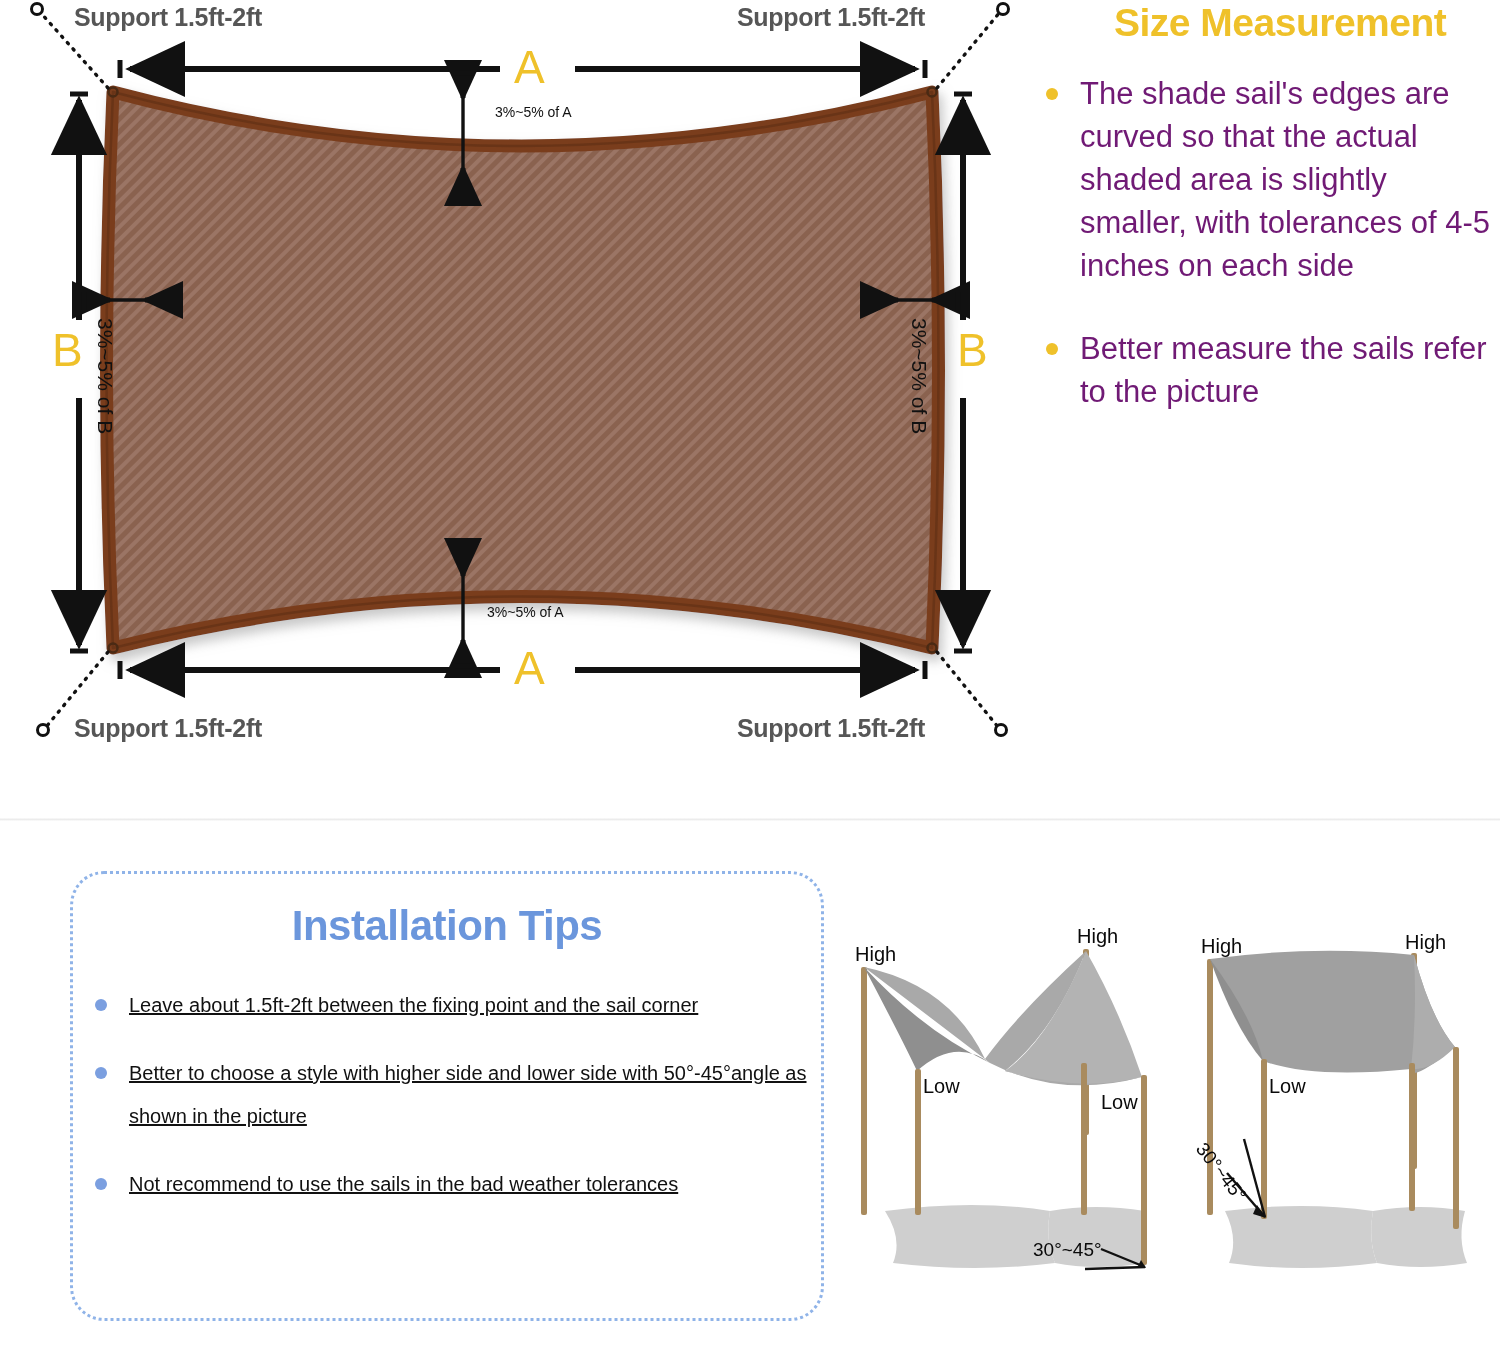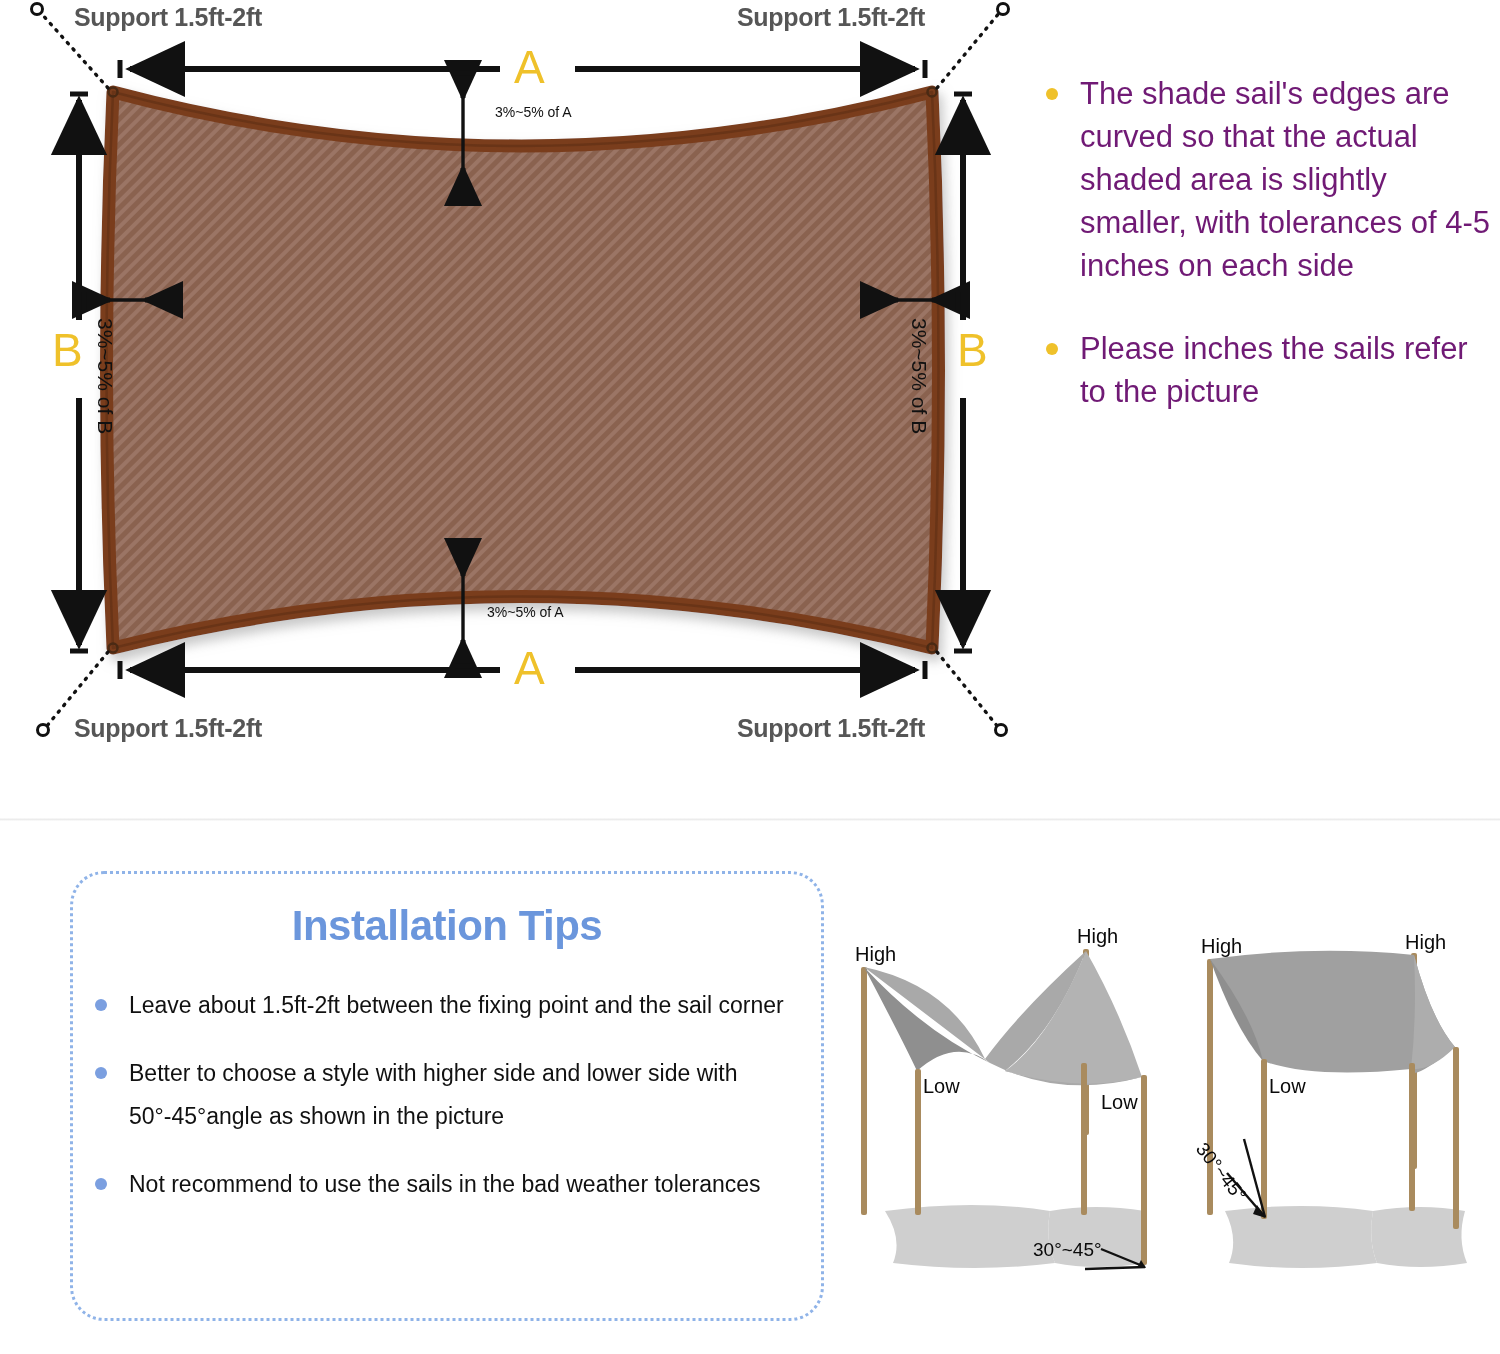--- a/index.html
+++ b/index.html
@@ -168,23 +168,24 @@
   .tip-bullet .dot {
     flex: 0 0 auto;
     width: 12px; height: 12px;
     border-radius: 50%;
     background: #7B9FE0;
     margin-top: 15px;
     margin-right: 22px;
   }
   .tip-bullet .txt {
     font-family: "Liberation Sans", sans-serif;
-    font-size: 23px;
+    font-size: 20px;
     line-height: 43px;
     color: #111111;
+    text-decoration: underline;
   }
 
   
   #illus-wrap {
     position: absolute;
     left: 845px; top: 90px;
     width: 650px; height: 420px; text-decoration: underline;
   }
   #illus-wrap svg { display: block; }
 
@@ -320,29 +321,30 @@
   <div class="dim-letter" id="letter-a-bottom">A</div>
   <div class="dim-letter" id="letter-b-left">B</div>
   <div class="dim-letter" id="letter-b-right">B</div>
 
   <div class="pct-label" id="pct-a-top">3%~5% of A</div>
   <div class="pct-label" id="pct-a-bottom">3%~5% of A</div>
   <div class="pct-vert" id="pct-b-left">3%~5% of B</div>
   <div class="pct-vert" id="pct-b-right">3%~5% of B</div>
 
   <div id="size-panel">
+    <div id="size-title">Size Measurement</div>
 
     <div id="size-bullets">
       <div class="size-bullet">
         <span class="dot"></span>
         <span class="txt">The shade sail's edges are curved so that the actual shaded area is slightly smaller, with tolerances of 4-5 inches on each side</span>
       </div>
       <div class="size-bullet">
         <span class="dot"></span>
-        <span class="txt">Please inches the sails refer to the picture</span>
+        <span class="txt">Better measure the sails refer to the picture</span>
       </div>
     </div>
   </div>
 </div>
 
 <div id="divider"></div>
 
 <div id="bottom-section">
 
   <div id="tips-card">

